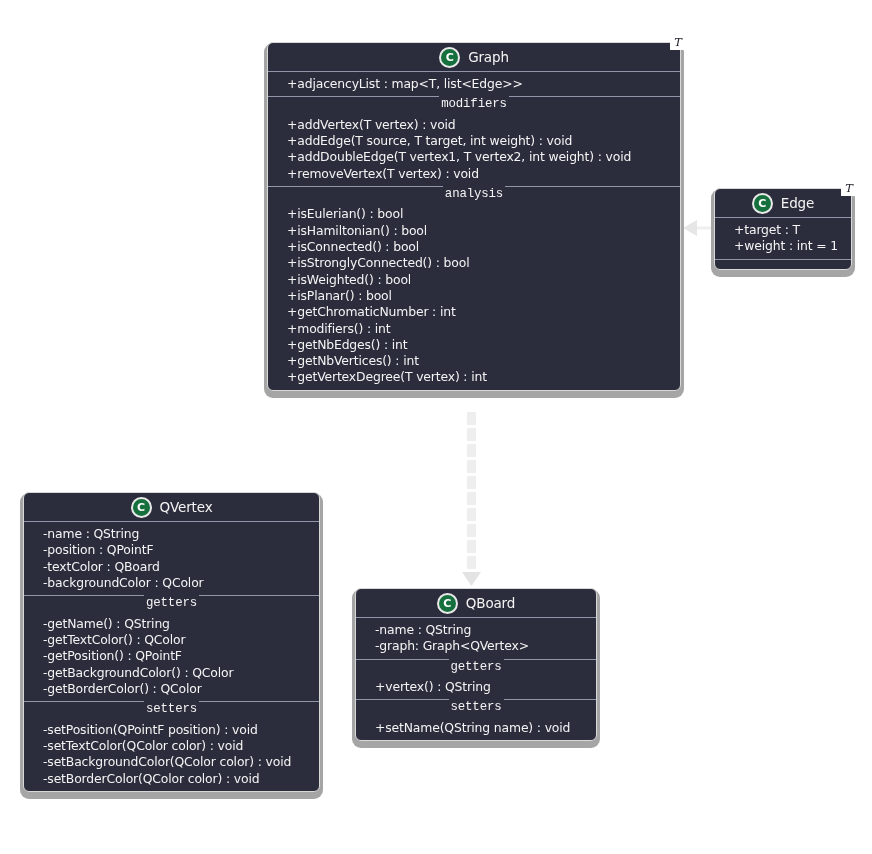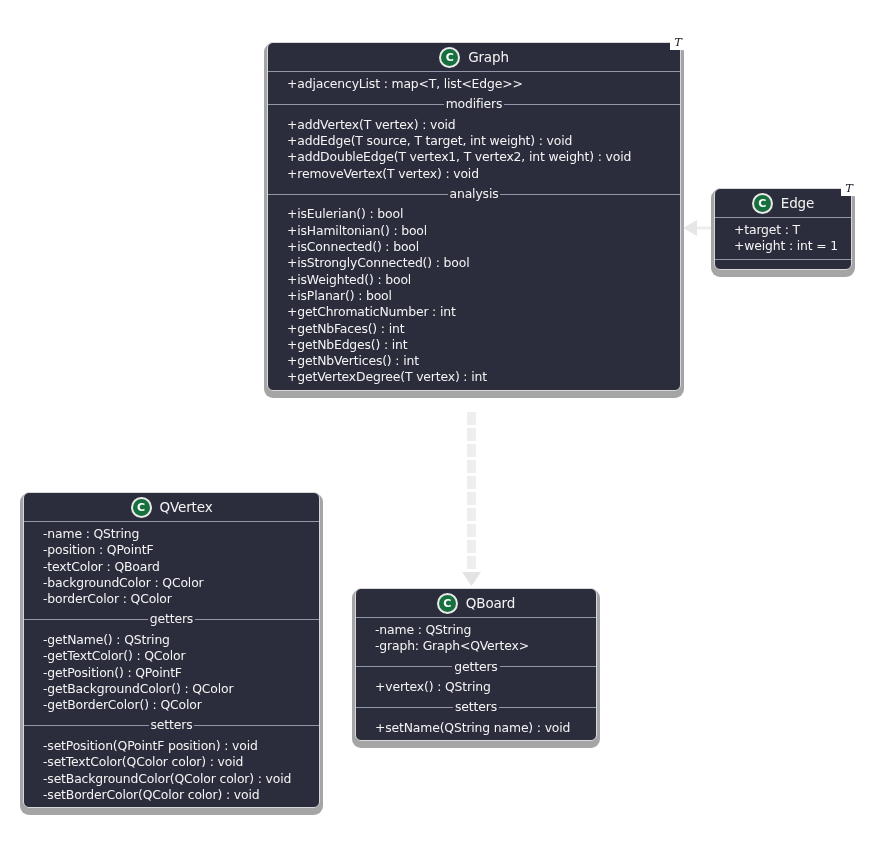--- a/index.html
+++ b/index.html
@@ -49,21 +49,21 @@
     font-family:"DejaVu Serif","Liberation Serif",serif;
     font-style:italic;font-size:11.5px;
     padding:0 4px 1px 4px;min-width:8px;text-align:center;
   }
   .compartment{padding:4px 0 4px 0;}
   .compartment.empty{padding:0;height:9px;border-top:1px solid var(--divider);}
   .member-row{
     padding:0 19px;line-height:16.3px;white-space:nowrap;overflow:hidden;
   }
   .section-label{
-    display:flex;align-items:center;line-height:16.5px;
+    display:flex;align-items:flex-start;line-height:16.5px;font-family:Liberation Mono, monospace;
   }
   .section-label::before,.section-label::after{
     content:"";flex:1;height:1px;background:var(--divider);
   }
   .section-label .lbl{padding:0 2px;flex:0 0 auto;}
 </style>
 </head>
 <body>
 
 <div class="canvas">
@@ -103,21 +103,21 @@
       <span class="lbl">analysis</span>
     </div>
     <div class="compartment">
       <div class="member-row">+isEulerian() : bool</div>
       <div class="member-row">+isHamiltonian() : bool</div>
       <div class="member-row">+isConnected() : bool</div>
       <div class="member-row">+isStronglyConnected() : bool</div>
       <div class="member-row">+isWeighted() : bool</div>
       <div class="member-row">+isPlanar() : bool</div>
       <div class="member-row">+getChromaticNumber : int</div>
-      <div class="member-row">+getNbFaces() : int</div>
+      <div class="member-row">+modifiers() : int</div>
       <div class="member-row">+getNbEdges() : int</div>
       <div class="member-row">+getNbVertices() : int</div>
       <div class="member-row">+getVertexDegree(T vertex) : int</div>
     </div>
   </div>
 
   <div class="class-box" style="left:714px;top:188px;width:138px;">
     <div class="generic-badge">T</div>
     <div class="class-header">
       <span class="class-icon">C</span>
@@ -133,21 +133,20 @@
   <div class="class-box" style="left:23px;top:492px;width:297px;">
     <div class="class-header">
       <span class="class-icon">C</span>
       <span class="class-name">QVertex</span>
     </div>
     <div class="compartment">
       <div class="member-row">-name : QString</div>
       <div class="member-row">-position : QPointF</div>
       <div class="member-row">-textColor : QBoard</div>
       <div class="member-row">-backgroundColor : QColor</div>
-      <div class="member-row">-borderColor : QColor</div>
     </div>
     <div class="section-label">
       <span class="lbl">getters</span>
     </div>
     <div class="compartment">
       <div class="member-row">-getName() : QString</div>
       <div class="member-row">-getTextColor() : QColor</div>
       <div class="member-row">-getPosition() : QPointF</div>
       <div class="member-row">-getBackgroundColor() : QColor</div>
       <div class="member-row">-getBorderColor() : QColor</div>

